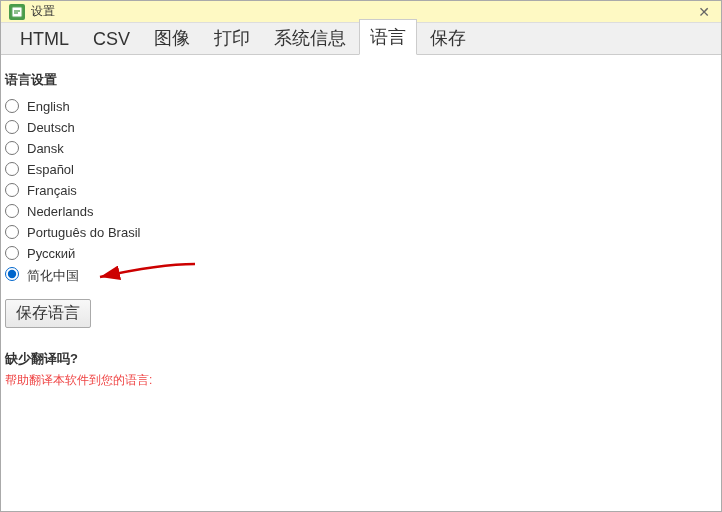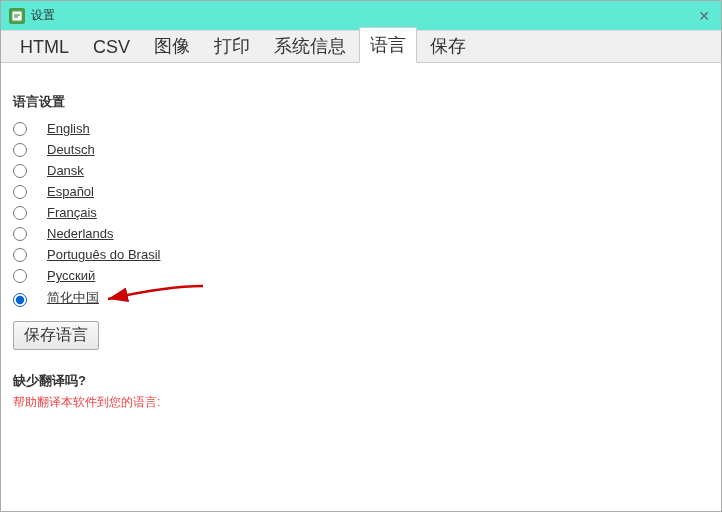--- a/index.html
+++ b/index.html
@@ -20,24 +20,24 @@
       border: 1px solid #aaa;
       display: flex;
       flex-direction: column;
       position: relative;
     }
 
     
     .title-bar {
       display: flex;
       align-items: center;
-      background: #5eead4;
+      background: #fef9c3;
       border-bottom: 1px solid #ddd;
       padding: 4px 8px;
-      height: 30px;
+      height: 22px;
       justify-content: space-between;
     }
     .title-bar-left {
       display: flex;
       align-items: center;
       gap: 6px;
     }
     .title-icon {
       width: 16px;
       height: 16px;
@@ -107,44 +107,42 @@
     .tab.active {
       background: #fff;
       border: 1px solid #ccc;
       border-bottom: 1px solid #fff;
       font-weight: normal;
     }
 
     
     .content {
       flex: 1;
-      padding: 16px 12px;
+      padding: 16px 4px;
       overflow-y: auto;
-      margin-top: 14px;
     }
 
     .section-title {
       font-size: 13px;
       font-weight: bold;
       margin-bottom: 10px;
       color: #333;
     }
 
     .radio-group {
       display: flex;
       flex-direction: column;
       gap: 6px;
       margin-bottom: 14px;
     }
     .radio-item {
       display: flex;
-      align-items: flex-end;
-      gap: 20px;
-      cursor: pointer;
-      text-decoration: underline;
+      align-items: flex-start;
+      gap: 8px;
+      cursor: pointer;
     }
     .radio-input {
       width: 14px;
       height: 14px;
       accent-color: #0066cc;
       cursor: pointer;
     }
     .radio-label {
       font-size: 13px;
       color: #333;

